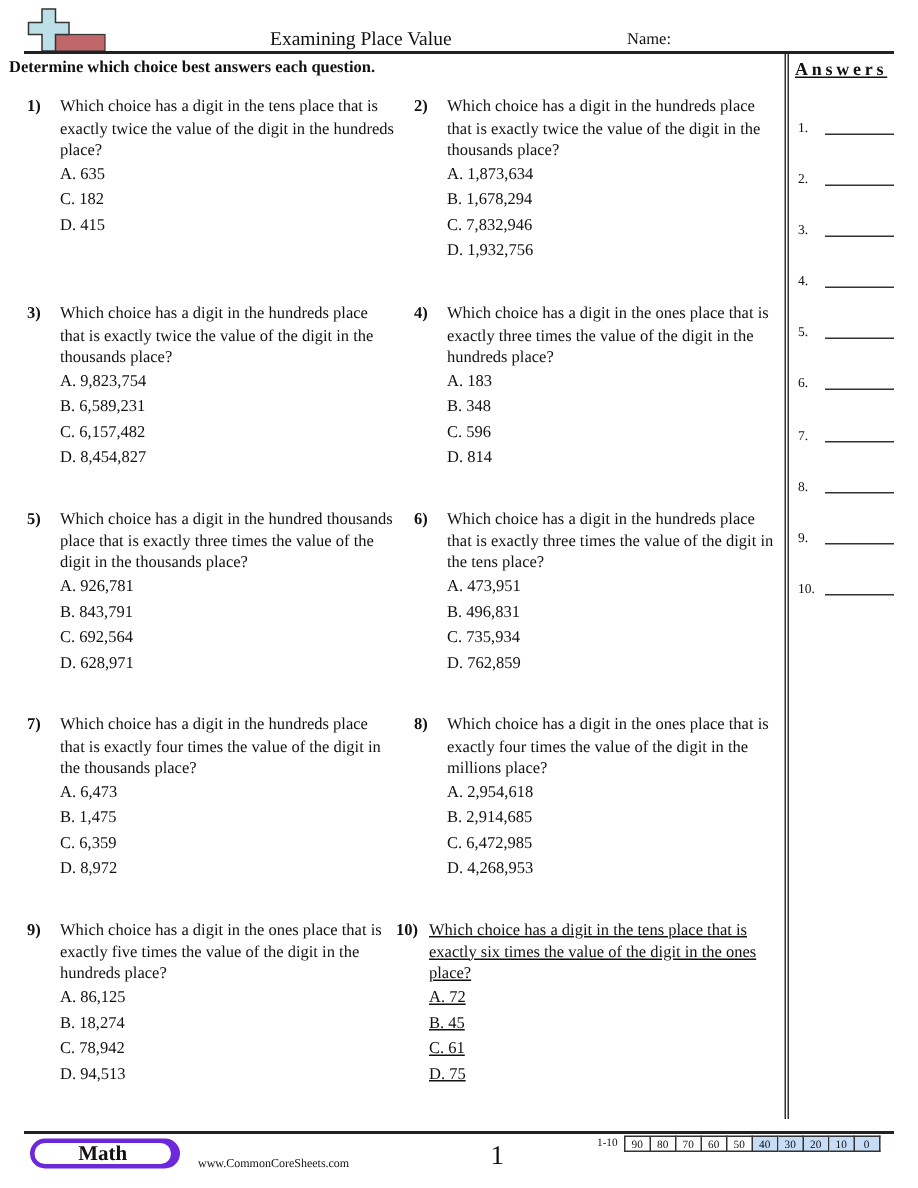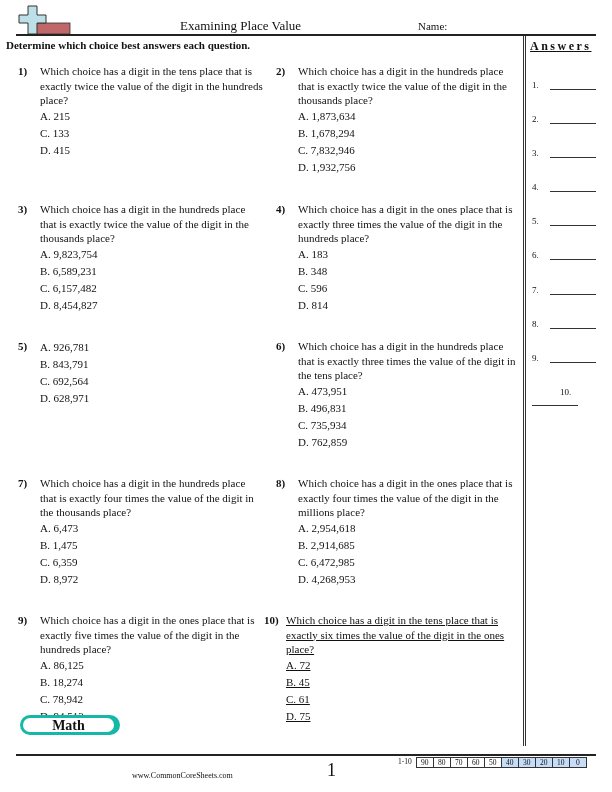--- a/index.html
+++ b/index.html
@@ -17,21 +17,21 @@
   .ans-row { position: absolute; left: 532px; font-size: 9px; display: flex; align-items: flex-end; }
   .ans-num { width: 18px; }
   .ans-line { width: 46px; border-bottom: 1px solid #333; height: 8px; }
 
   .q { position: absolute; width: 245px; font-size: 11px; line-height: 14.5px; }
   .q-num { position: absolute; left: 0; top: 0; font-weight: bold; }
   .q-text { margin-left: 22px; }
   .q-choice { margin-left: 22px; line-height: 17px; }
 
   .bottom-rule { position: absolute; left: 16px; top: 754px; width: 580px; height: 2px; background: #222; }
-  .math-badge { position: absolute; left: 20px; top: 715px; width: 100px; height: 20px; background: #14b8a6;
+  .math-badge { position: absolute; left: 20px; top: 759px; width: 100px; height: 20px; background: #6d28d9;
          border-radius: 10px; }
   .math-badge-inner { position: absolute; left: 3px; top: 3px; right: 6px; bottom: 3px; background: #fff;
          border-radius: 8px; text-align: center; font-size: 14px; font-weight: bold; line-height: 15px; }
   .site { position: absolute; left: 132px; top: 771px; font-size: 8px; }
   .page-num { position: absolute; left: 327px; top: 760px; font-size: 18px; }
   .score-table { position: absolute; left: 394px; top: 757px; display: flex; font-size: 7.5px; }
   .score-label { padding: 0 4px; line-height: 10px; }
   .score-cell { border: 1px solid #333; border-left: none; width: 16px; text-align: center; line-height: 9px; }
   .score-cell.first { border-left: 1px solid #333; }
 </style>
@@ -79,32 +79,32 @@
       <span class="ans-line"></span>
     </div>
     <div class="ans-row" style="top: 319px;">
       <span class="ans-num">8.</span>
       <span class="ans-line"></span>
     </div>
     <div class="ans-row" style="top: 353px;">
       <span class="ans-num">9.</span>
       <span class="ans-line"></span>
     </div>
-    <div class="ans-row" style="top: 387px; flex-direction: column;">
+    <div class="ans-row" style="top: 387px;">
       <span class="ans-num">10.</span>
       <span class="ans-line"></span>
     </div>
   </div>
 
 <div id="questions">
     <div class="q" style="left: 18px; top: 64px;">
       <div class="q-num">1)</div>
       <div class="q-text">Which choice has a digit in the tens place that is exactly twice the value of the digit in the hundreds place?</div>
-      <div class="q-choice">A. 215</div>
-      <div class="q-choice">C. 133</div>
+      <div class="q-choice">A. 635</div>
+      <div class="q-choice">C. 182</div>
       <div class="q-choice">D. 415</div>
     </div>
     <div class="q" style="left: 276px; top: 64px;">
       <div class="q-num">2)</div>
       <div class="q-text">Which choice has a digit in the hundreds place that is exactly twice the value of the digit in the thousands place?</div>
       <div class="q-choice">A. 1,873,634</div>
       <div class="q-choice">B. 1,678,294</div>
       <div class="q-choice">C. 7,832,946</div>
       <div class="q-choice">D. 1,932,756</div>
     </div>
@@ -119,20 +119,21 @@
     <div class="q" style="left: 276px; top: 202px;">
       <div class="q-num">4)</div>
       <div class="q-text">Which choice has a digit in the ones place that is exactly three times the value of the digit in the hundreds place?</div>
       <div class="q-choice">A. 183</div>
       <div class="q-choice">B. 348</div>
       <div class="q-choice">C. 596</div>
       <div class="q-choice">D. 814</div>
     </div>
     <div class="q" style="left: 18px; top: 339px;">
       <div class="q-num">5)</div>
+      <div class="q-text">Which choice has a digit in the hundred thousands place that is exactly three times the value of the digit in the thousands place?</div>
       <div class="q-choice">A. 926,781</div>
       <div class="q-choice">B. 843,791</div>
       <div class="q-choice">C. 692,564</div>
       <div class="q-choice">D. 628,971</div>
     </div>
     <div class="q" style="left: 276px; top: 339px;">
       <div class="q-num">6)</div>
       <div class="q-text">Which choice has a digit in the hundreds place that is exactly three times the value of the digit in the tens place?</div>
       <div class="q-choice">A. 473,951</div>
       <div class="q-choice">B. 496,831</div>

